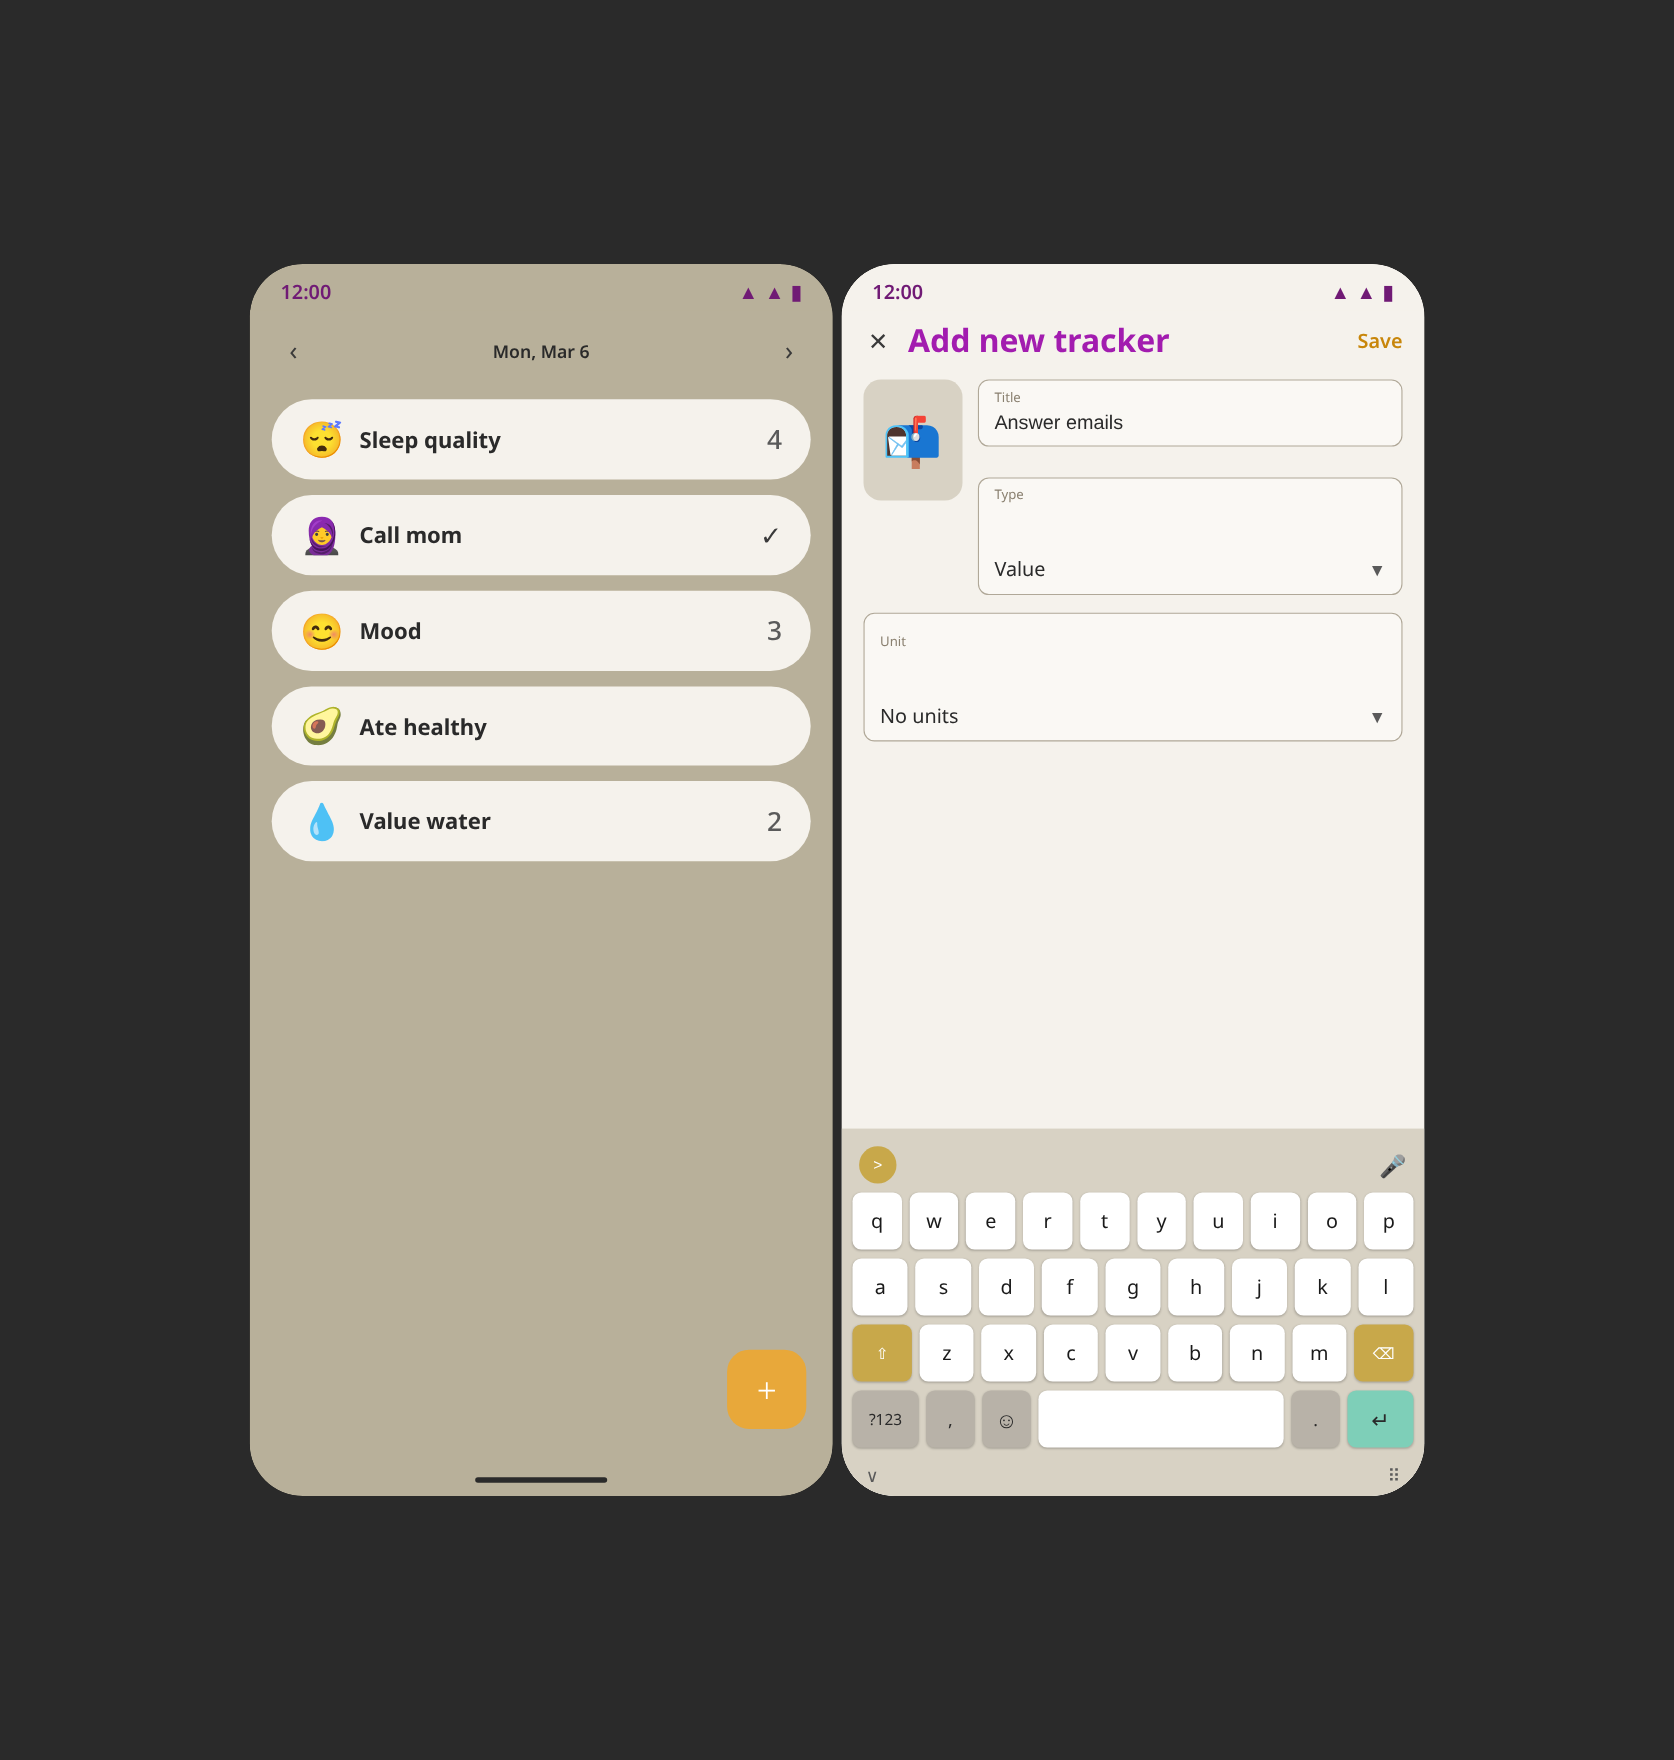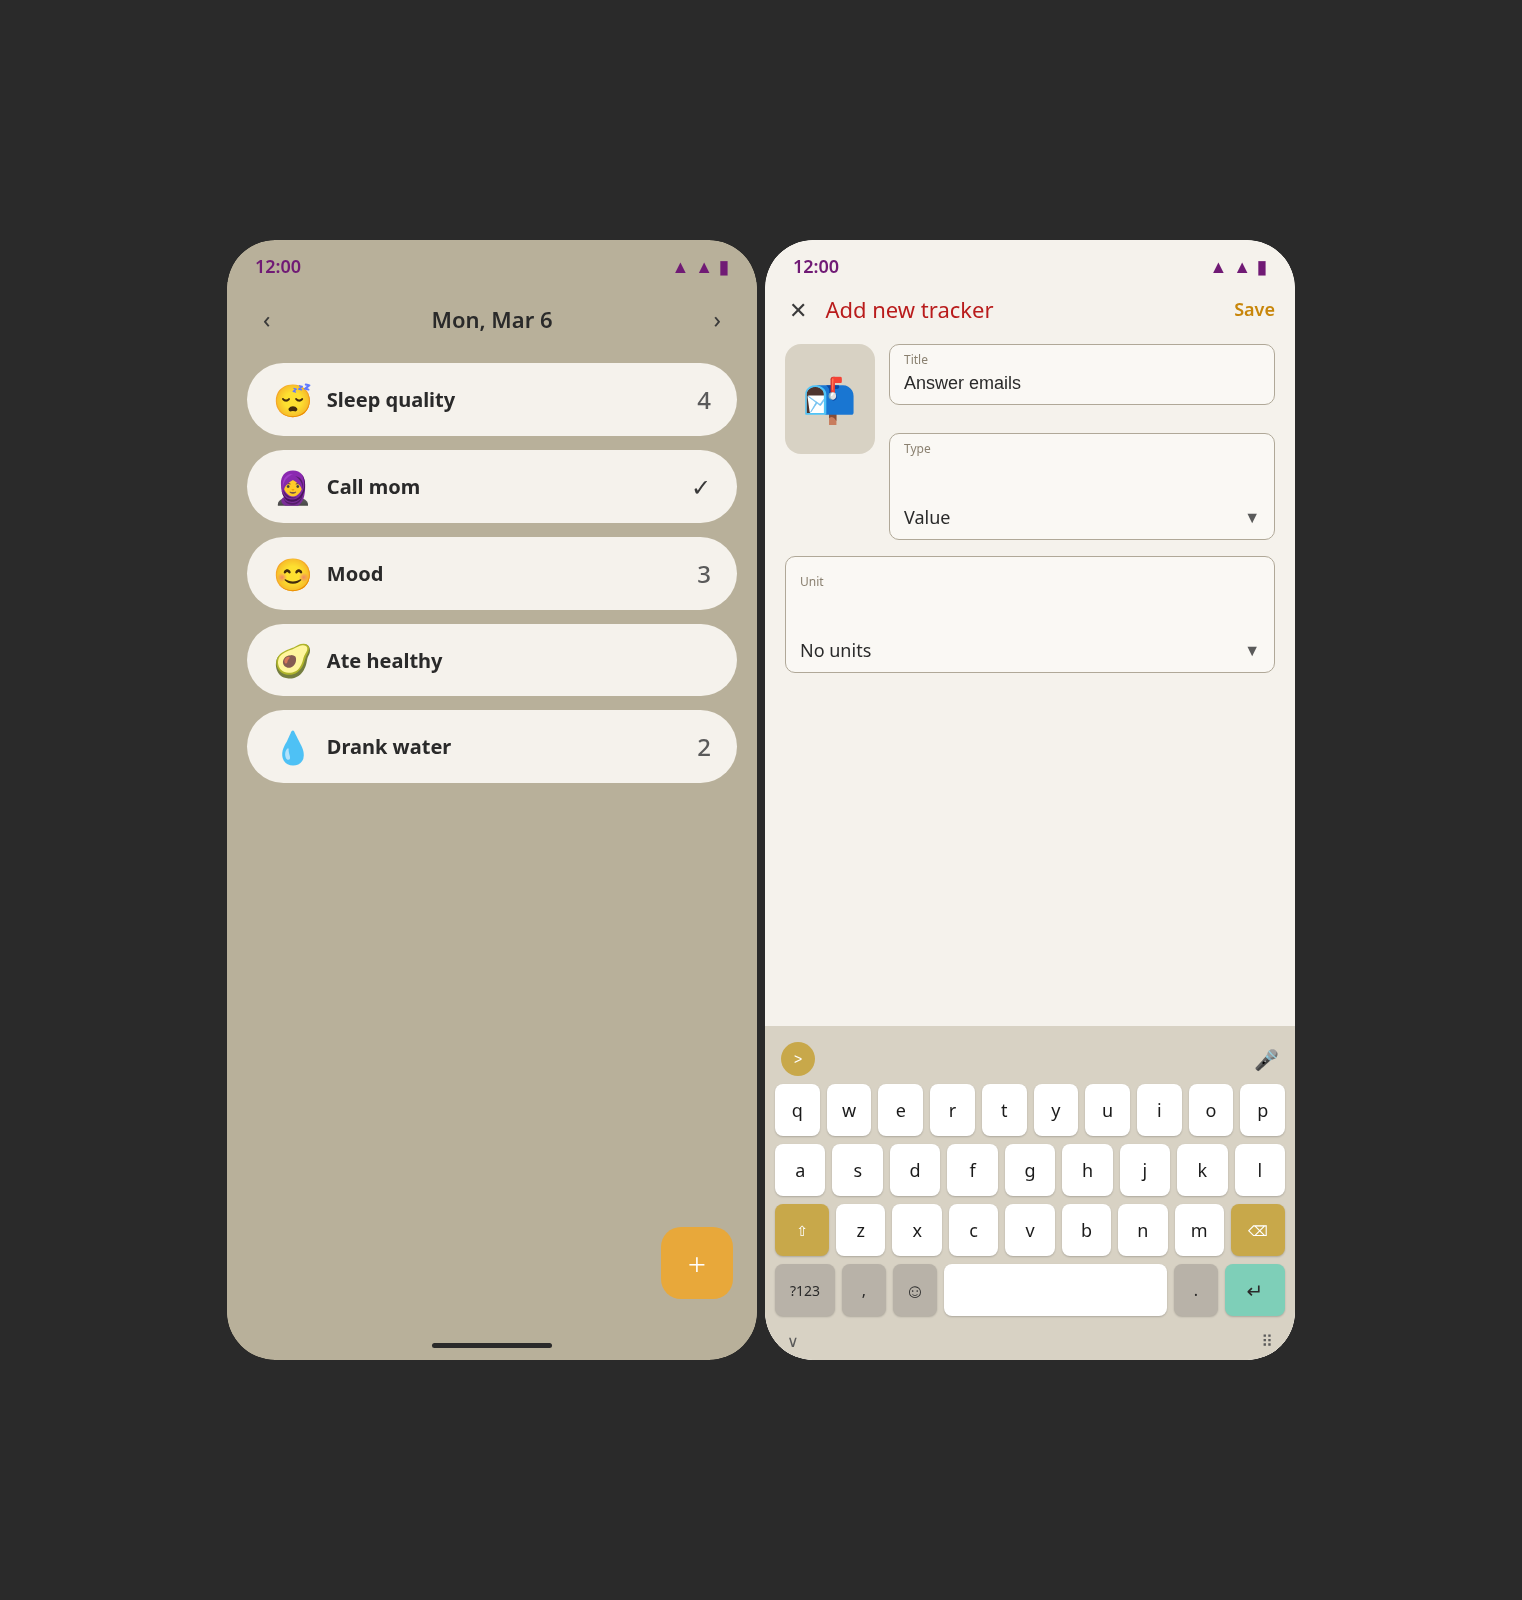--- a/index.html
+++ b/index.html
@@ -68,21 +68,21 @@
       align-items: center;
       padding: 16px 8px 24px;
     }
     .nav-arrow {
       font-size: 24px;
       color: #3a3a3a;
       cursor: pointer;
       padding: 4px 8px;
     }
     .nav-date {
-      font-size: 22px;
+      font-size: 16px;
       font-weight: 600;
       color: #2a2a2a;
     }
     .tracker-list {
       display: flex;
       flex-direction: column;
       gap: 14px;
     }
     .tracker-item {
       background: #f5f2ec;
@@ -159,23 +159,23 @@
       padding: 8px 20px 16px;
       gap: 14px;
     }
     .close-btn {
       font-size: 22px;
       color: #3a3a3a;
       cursor: pointer;
       padding: 4px;
     }
     .add-tracker-title {
-      font-size: 22px;
-      font-weight: 400;
-      color: #b91c1c;
+      font-size: 29px;
+      font-weight: 700;
+      color: #a21caf;
       flex: 1;
     }
     .save-btn {
       font-size: 18px;
       color: #c8860a;
       font-weight: 600;
       cursor: pointer;
     }
     .form-area {
       padding: 0 20px;
@@ -415,21 +415,21 @@
           <div class="tracker-item">
             <div class="tracker-left">
               <span class="tracker-emoji">🥑</span>
               <span class="tracker-name">Ate healthy</span>
             </div>
           </div>
 
           <div class="tracker-item">
             <div class="tracker-left">
               <span class="tracker-emoji">💧</span>
-              <span class="tracker-name">Drank water</span>
+              <span class="tracker-name">Value water</span>
             </div>
             <span class="tracker-value">2</span>
           </div>
 
         </div>
 
         <div class="fab">+</div>
       </div>
 
       <div class="home-indicator"></div>

